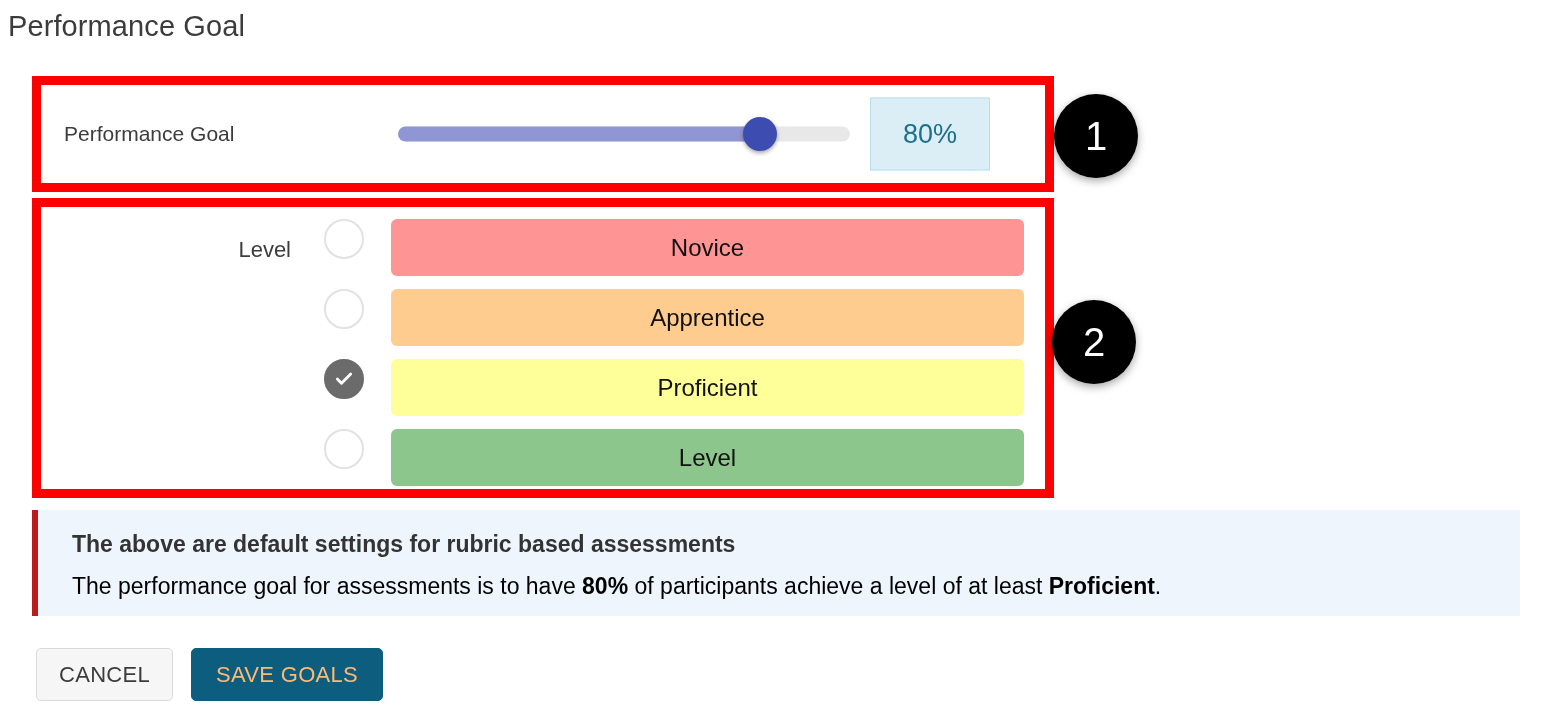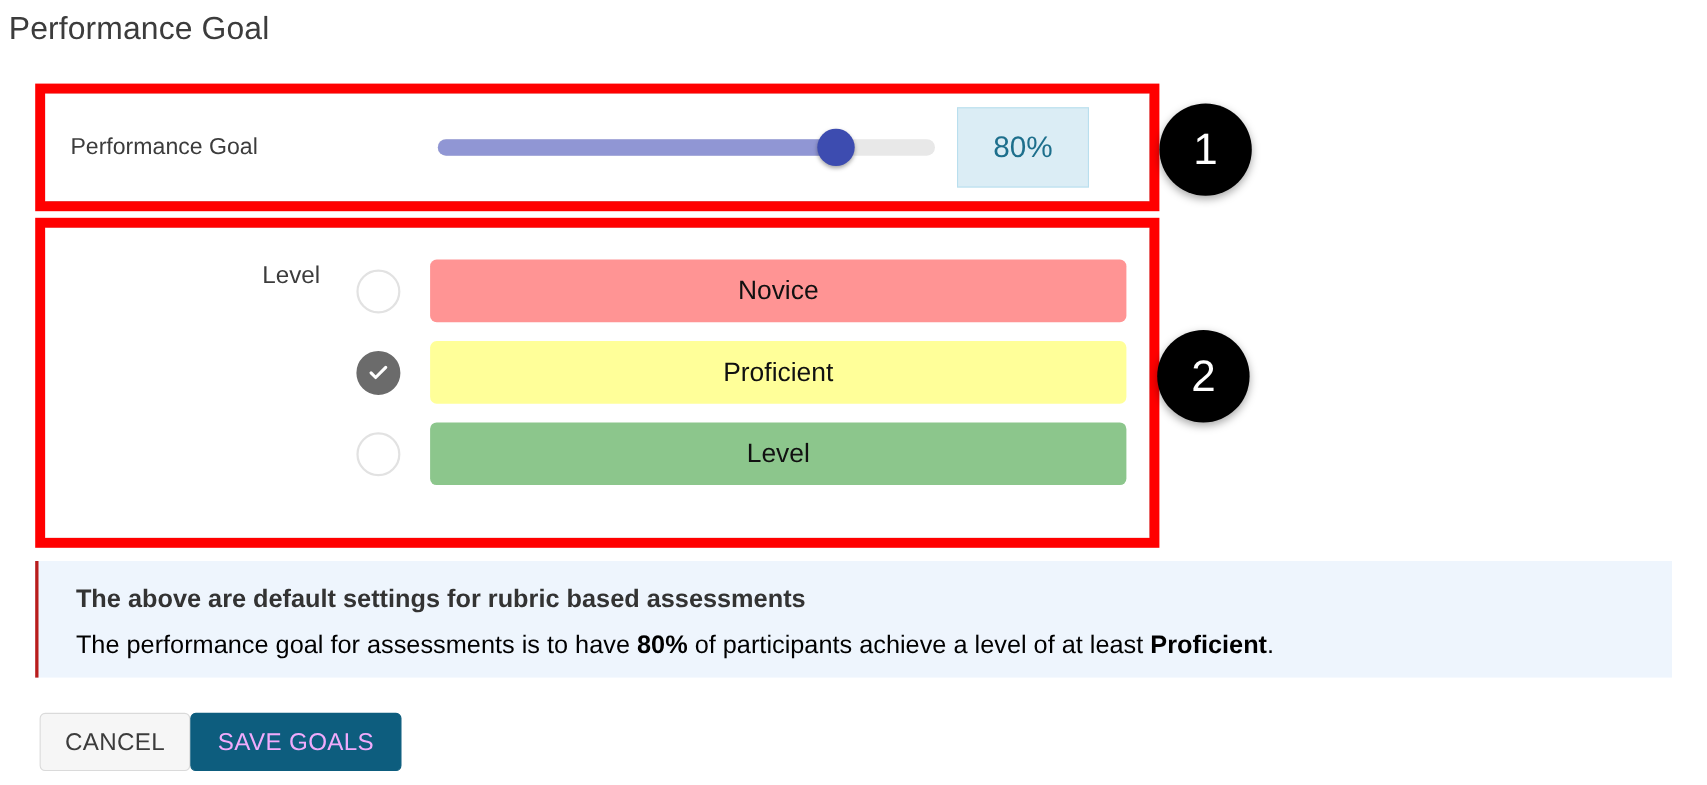--- a/index.html
+++ b/index.html
@@ -134,24 +134,22 @@
     color: #3c3c3c;
   }
   #level-list {
     position: absolute;
     left: 283px;
     top: 12px;
     width: 700px;
   }
   .level-row {
     display: flex;
-    align-items: center;
     height: 57px;
     margin-bottom: 13px;
-    margin-top: 17px;
   }
   .level-row:last-child { margin-bottom: 0; }
 
   .radio {
     width: 40px;
     height: 40px;
     min-width: 40px;
     border-radius: 50%;
     border: 2px solid #e2e2e2;
     background: #ffffff;
@@ -186,21 +184,21 @@
   }
 
   
   #info-box {
     position: absolute;
     left: 32px;
     top: 510px;
     width: 1488px;
     height: 106px;
     background: #eef5fd;
-    border-left: 3px solid #b91c1c;
+    border-left: 6px solid #b91c1c;
     box-sizing: border-box;
     padding: 16px 0 0 34px;
   }
   #info-line-1 {
     font-size: 23px;
     font-weight: bold;
     color: #333333;
     line-height: 36px;
     white-space: nowrap;
   }
@@ -231,25 +229,26 @@
     display: flex;
     align-items: center;
     justify-content: center;
     height: 53px;
   }
   #cancel-button {
     background: #f6f6f6;
     border: 1px solid #dadada;
     color: #3c3c3c;
     padding: 0 22px;
+    margin-right: 18px;
   }
   #save-goals-button {
     background: #0d5d7e;
     border: 1px solid #0d5d7e;
-    color: #f0abfc;
+    color: #fdba74;
     padding: 0 24px;
   }
 
   
   .callout {
     position: absolute;
     width: 84px;
     height: 84px;
     border-radius: 50%;
     background: #000000;
@@ -282,20 +281,24 @@
     <div id="slider-value-box" style="background: rgb(219, 237, 245); color: rgb(29, 111, 140);">80%</div>
   </div>
 </div>
 
 <div class="card" id="card-level">
   <div id="level-label">Level</div>
   <div id="level-list">
       <div class="level-row">
         <div class="radio"></div>
         <div class="level-bar" style="background: rgb(255, 148, 148);">Novice</div>
+      </div>
+      <div class="level-row">
+        <div class="radio"></div>
+        <div class="level-bar" style="background: rgb(255, 204, 144);">Apprentice</div>
       </div>
       <div class="level-row">
         <div class="radio checked">
           <svg class="check" viewBox="0 0 24 24" aria-hidden="true">
             <path d="M20 6L9 17l-5-5" fill="none" stroke="#ffffff" stroke-width="3.4" stroke-linecap="round" stroke-linejoin="round"></path>
           </svg>
         </div>
         <div class="level-bar" style="background: rgb(255, 255, 153);">Proficient</div>
       </div>
       <div class="level-row">

